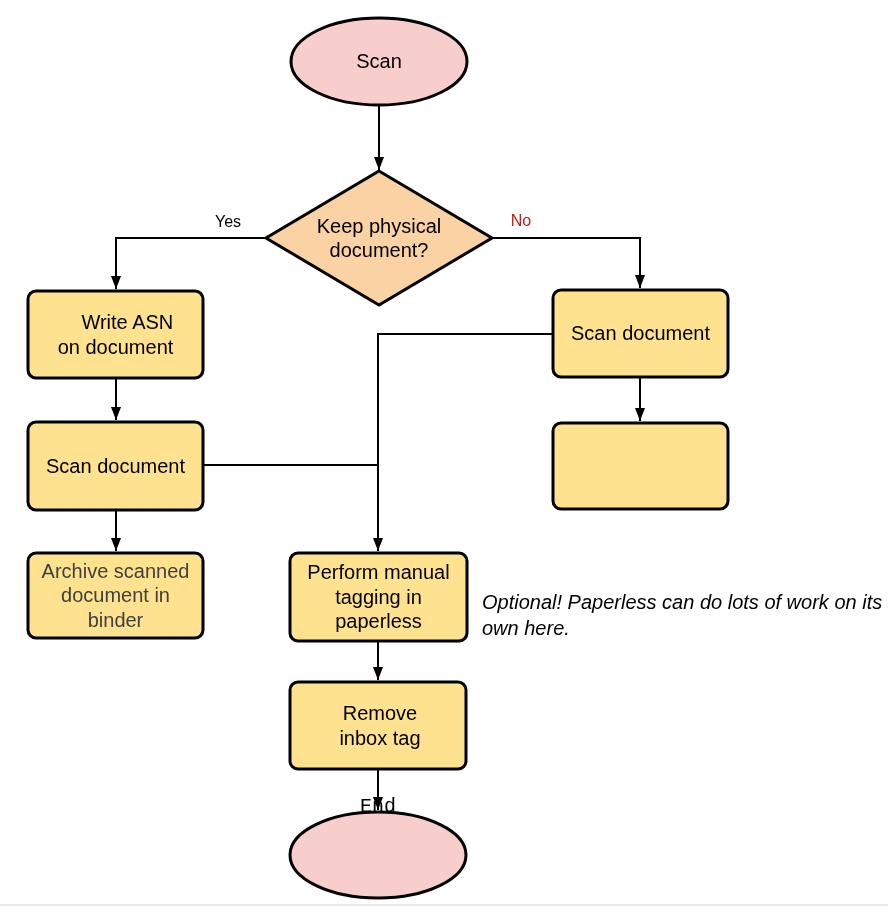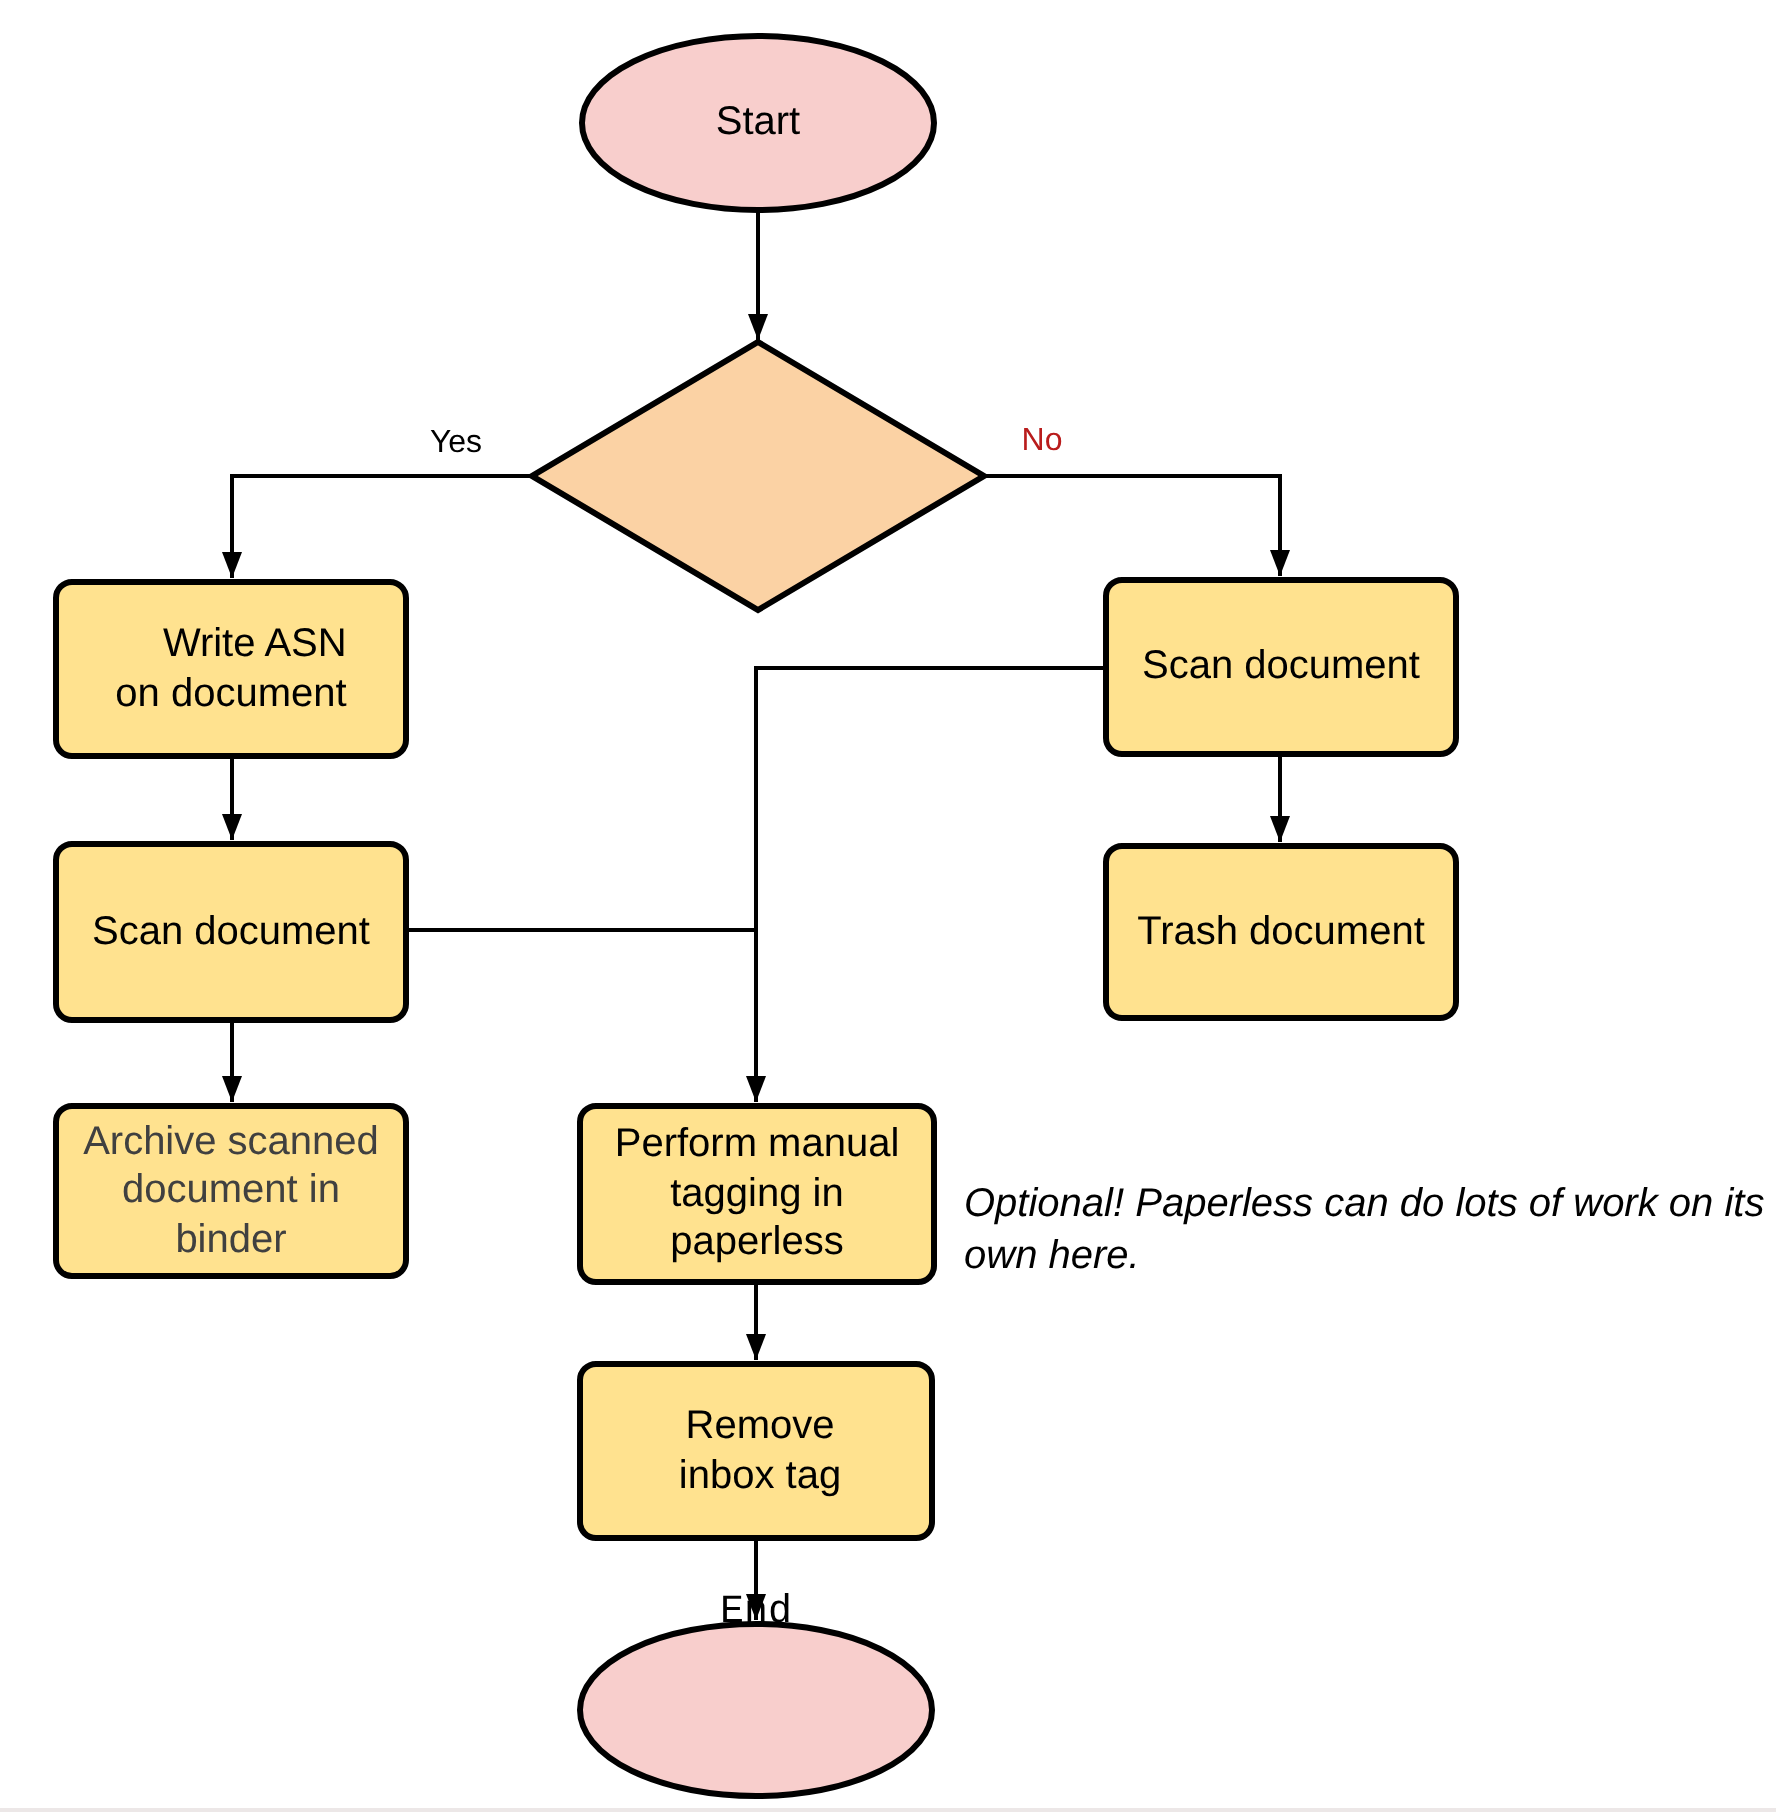--- a/index.html
+++ b/index.html
@@ -71,29 +71,30 @@
       <rect x="28" y="291" width="175" height="87" rx="8" fill="#ffe28f" stroke="#000000" stroke-width="3"></rect>
       <rect x="28" y="422" width="175" height="88" rx="8" fill="#ffe28f" stroke="#000000" stroke-width="3"></rect>
       <rect x="28" y="553" width="175" height="85" rx="8" fill="#ffe28f" stroke="#000000" stroke-width="3"></rect>
       <rect x="553" y="290" width="175" height="87" rx="8" fill="#ffe28f" stroke="#000000" stroke-width="3"></rect>
       <rect x="553" y="423" width="175" height="86" rx="8" fill="#ffe28f" stroke="#000000" stroke-width="3"></rect>
       <rect x="290" y="553" width="177" height="88" rx="8" fill="#ffe28f" stroke="#000000" stroke-width="3"></rect>
       <rect x="290" y="682" width="176" height="87" rx="8" fill="#ffe28f" stroke="#000000" stroke-width="3"></rect>
       <ellipse cx="378" cy="855" rx="88" ry="43" fill="#f8cecc" stroke="#000000" stroke-width="3"></ellipse>
     </svg>
   <div id="labels">
-      <div class="node-label" style="left: 291px; top: 18px; width: 176px; height: 87px; color: rgb(0, 0, 0);">Start</div>
+      <div class="node-label" style="left: 291px; top: 18px; width: 176px; height: 87px; color: rgb(0, 0, 0);">Scan</div>
+      <div class="node-label" style="left: 266px; top: 171px; width: 226px; height: 134px; color: rgb(0, 0, 0);">Keep physical
+document?</div>
       <div class="node-label" style="left: 28px; top: 291px; width: 175px; height: 87px; color: rgb(0, 0, 0); text-align: right;">Write ASN
 on document</div>
       <div class="node-label" style="left: 28px; top: 422px; width: 175px; height: 88px; color: rgb(0, 0, 0);">Scan document</div>
       <div class="node-label" style="left: 28px; top: 553px; width: 175px; height: 85px; color: #404040;">Archive scanned
 document in
 binder</div>
       <div class="node-label" style="left: 553px; top: 290px; width: 175px; height: 87px; color: rgb(0, 0, 0);">Scan document</div>
-      <div class="node-label" style="left: 553px; top: 423px; width: 175px; height: 86px; color: rgb(0, 0, 0);">Trash document</div>
       <div class="node-label" style="left: 290px; top: 553px; width: 177px; height: 88px; color: rgb(0, 0, 0);">Perform manual
 tagging in
 paperless</div>
       <div class="node-label" style="left: 290px; top: 682px; width: 180px; height: 87px; color: rgb(0, 0, 0);">Remove
 inbox tag</div>
       <div class="node-label" style="left: 290px; top: 764px; width: 176px; height: 86px; color: rgb(0, 0, 0); font-family: Liberation Mono, monospace;">End</div>
       <div class="edge-label" style="left: 228px; top: 222px; color: rgb(0, 0, 0);">Yes</div>
       <div class="edge-label" style="left: 521px; top: 221px; color: #b91c1c;">No</div>
     </div>
   <div id="annotation" class="annotation" style="left: 482px; top: 589px; width: 414px;">Optional! Paperless can do lots of work on its own here.</div>

